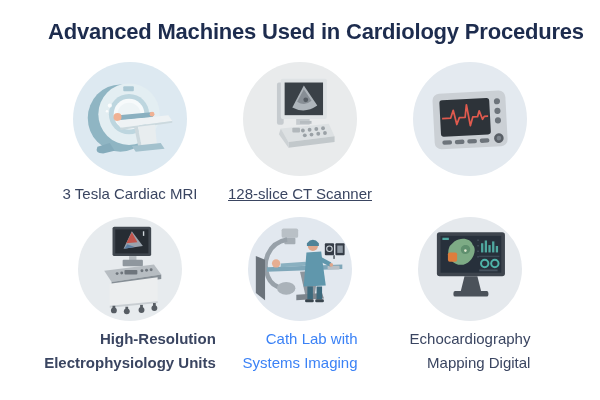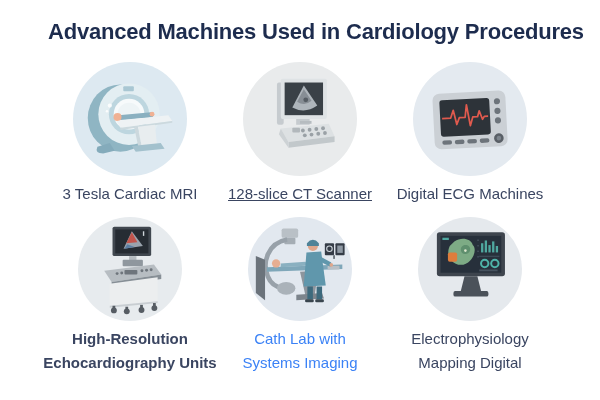--- a/index.html
+++ b/index.html
@@ -21,21 +21,21 @@
   }
   .row1 .circle { width:114px; height:114px; }
   .row2 .circle { width:104px; height:104px; }
   .icon { display:block; }
   .row1 .icon { width:96px; height:96px; }
   .row2 .icon { width:92px; height:92px; }
   .label {
     margin-top:6px; font-size:15px; font-weight:500; text-align:center;
     line-height:24px; white-space:nowrap;
   }
-  .label span { display:block; }
+  .label span { display:block;text-align:right; }
   .label span:empty { display:none; }
 </style>
 </head>
 <body>
 
 <div class="canvas" style="background: rgb(255, 255, 255);">
 
   <h1 class="title" style="color: rgb(29, 44, 78);">Advanced Machines Used in Cardiology Procedures</h1>
 
   <div class="row row1">
@@ -113,24 +113,20 @@
             <circle cx="79" cy="53" r="3.2" fill="#6d747b"></circle>
             <rect x="20" y="71" width="10" height="4.5" rx="2" fill="#6d747b"></rect>
             <rect x="33" y="71" width="10" height="4.5" rx="2" fill="#6d747b"></rect>
             <rect x="46" y="71" width="10" height="4.5" rx="2" fill="#6d747b"></rect>
             <rect x="59" y="71" width="10" height="4.5" rx="2" fill="#6d747b"></rect>
             <circle cx="79" cy="71.5" r="5" fill="#595f66"></circle>
             <circle cx="79" cy="71.5" r="2.4" fill="#7d858d"></circle>
           </g>
         </svg>
       </div>
-      <div class="label" style="color: rgb(58, 69, 97);">
-        <span>Digital ECG Machines</span>
-
-      </div>
     </div>
   </div>
 
   <div class="row row2">
 
     <div class="cell">
       <div class="circle" style="background: rgb(231, 235, 238);">
         <svg class="icon" viewBox="0 0 100 100">
           <rect x="31" y="4" width="42" height="32" rx="2" fill="#40474f"></rect>
           <rect x="34" y="7" width="36" height="26" fill="#262c33"></rect>
@@ -159,21 +155,21 @@
               <circle cx="46.5" cy="96" r="3.2"></circle>
             <rect x="61" y="89" width="3" height="4"></rect>
               <circle cx="62.5" cy="94.5" r="3.2"></circle>
             <rect x="75" y="87" width="3" height="4"></rect>
               <circle cx="76.5" cy="92.5" r="3.2"></circle>
           </g>
         </svg>
       </div>
       <div class="label" style="color: rgb(58, 69, 97); font-weight: bold;">
         <span>High-Resolution</span>
-        <span>Echocardiography Units</span>
+        <span>Electrophysiology Units</span>
       </div>
     </div>
 
     <div class="cell">
       <div class="circle" style="background: rgb(226, 232, 239);">
         <svg class="icon" viewBox="0 0 100 100">
           <rect x="30" y="6" width="18" height="10" rx="2" fill="#b9c0c6"></rect>
           <rect x="33" y="16" width="12" height="7" rx="1" fill="#a5adb4"></rect>
           <path d="M36,18 C14,22 9,44 15,58 C18,66 25,70 32,71" fill="none" stroke="#98a1a9" stroke-width="5"></path>
           <ellipse cx="35" cy="71" rx="10" ry="7" fill="#aab2b9"></ellipse>
@@ -231,18 +227,18 @@
           </g>
           <rect x="60" y="35.5" width="22" height="1.5" fill="#3c4a57"></rect>
           <circle cx="66" cy="44" r="4" fill="none" stroke="#4fb3a9" stroke-width="2.2"></circle>
           <circle cx="77" cy="44" r="4" fill="none" stroke="#4fb3a9" stroke-width="2.2"></circle>
           <rect x="60" y="50.5" width="20" height="2" fill="#46525e"></rect>
           <path d="M44,58 L58,58 L62,74 L40,74 Z" fill="#4b525a"></path>
           <rect x="32" y="74" width="38" height="6" rx="2" fill="#4b525a"></rect>
         </svg>
       </div>
       <div class="label" style="color: rgb(58, 69, 97);">
-        <span>Electrophysiology</span>
+        <span>Echocardiography</span>
         <span>Mapping Digital</span>
       </div>
     </div>
   </div>
 </div>
 
 </body></html>

